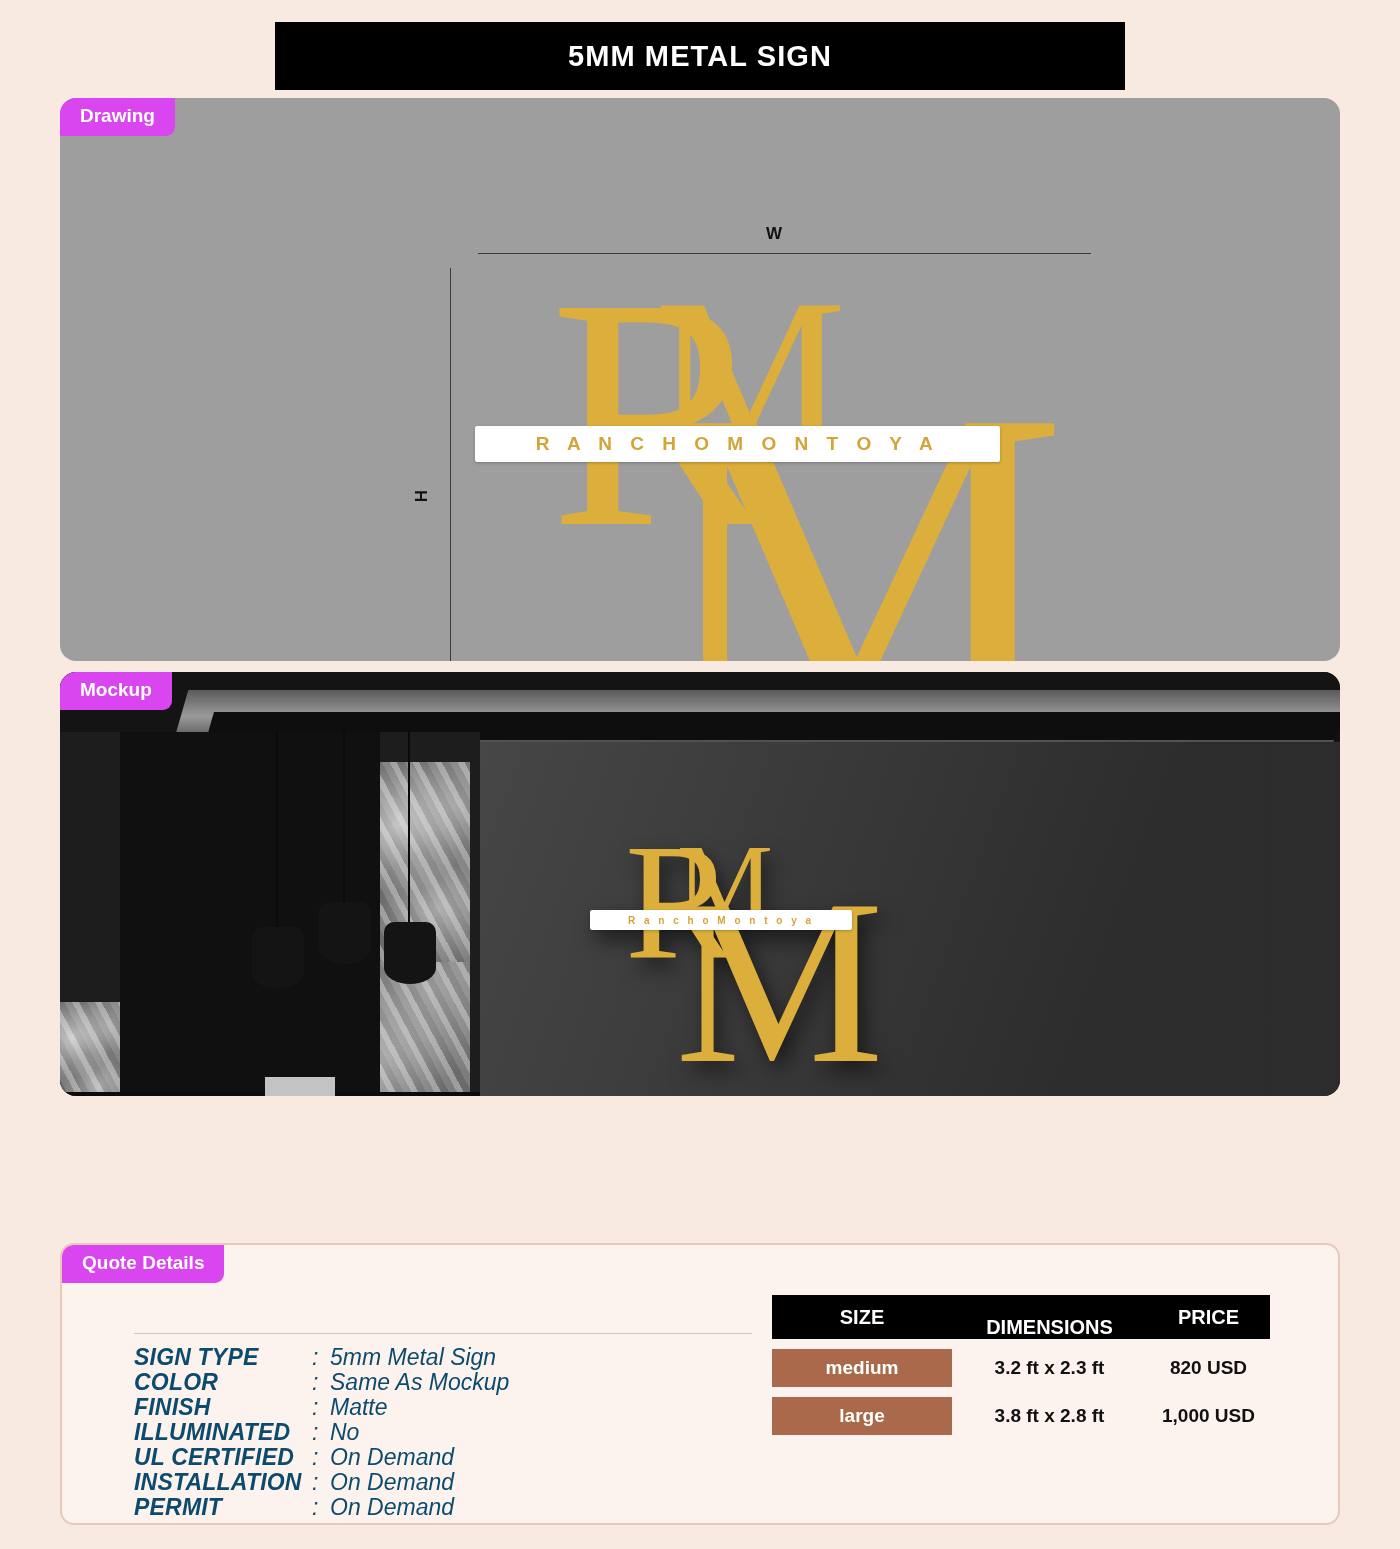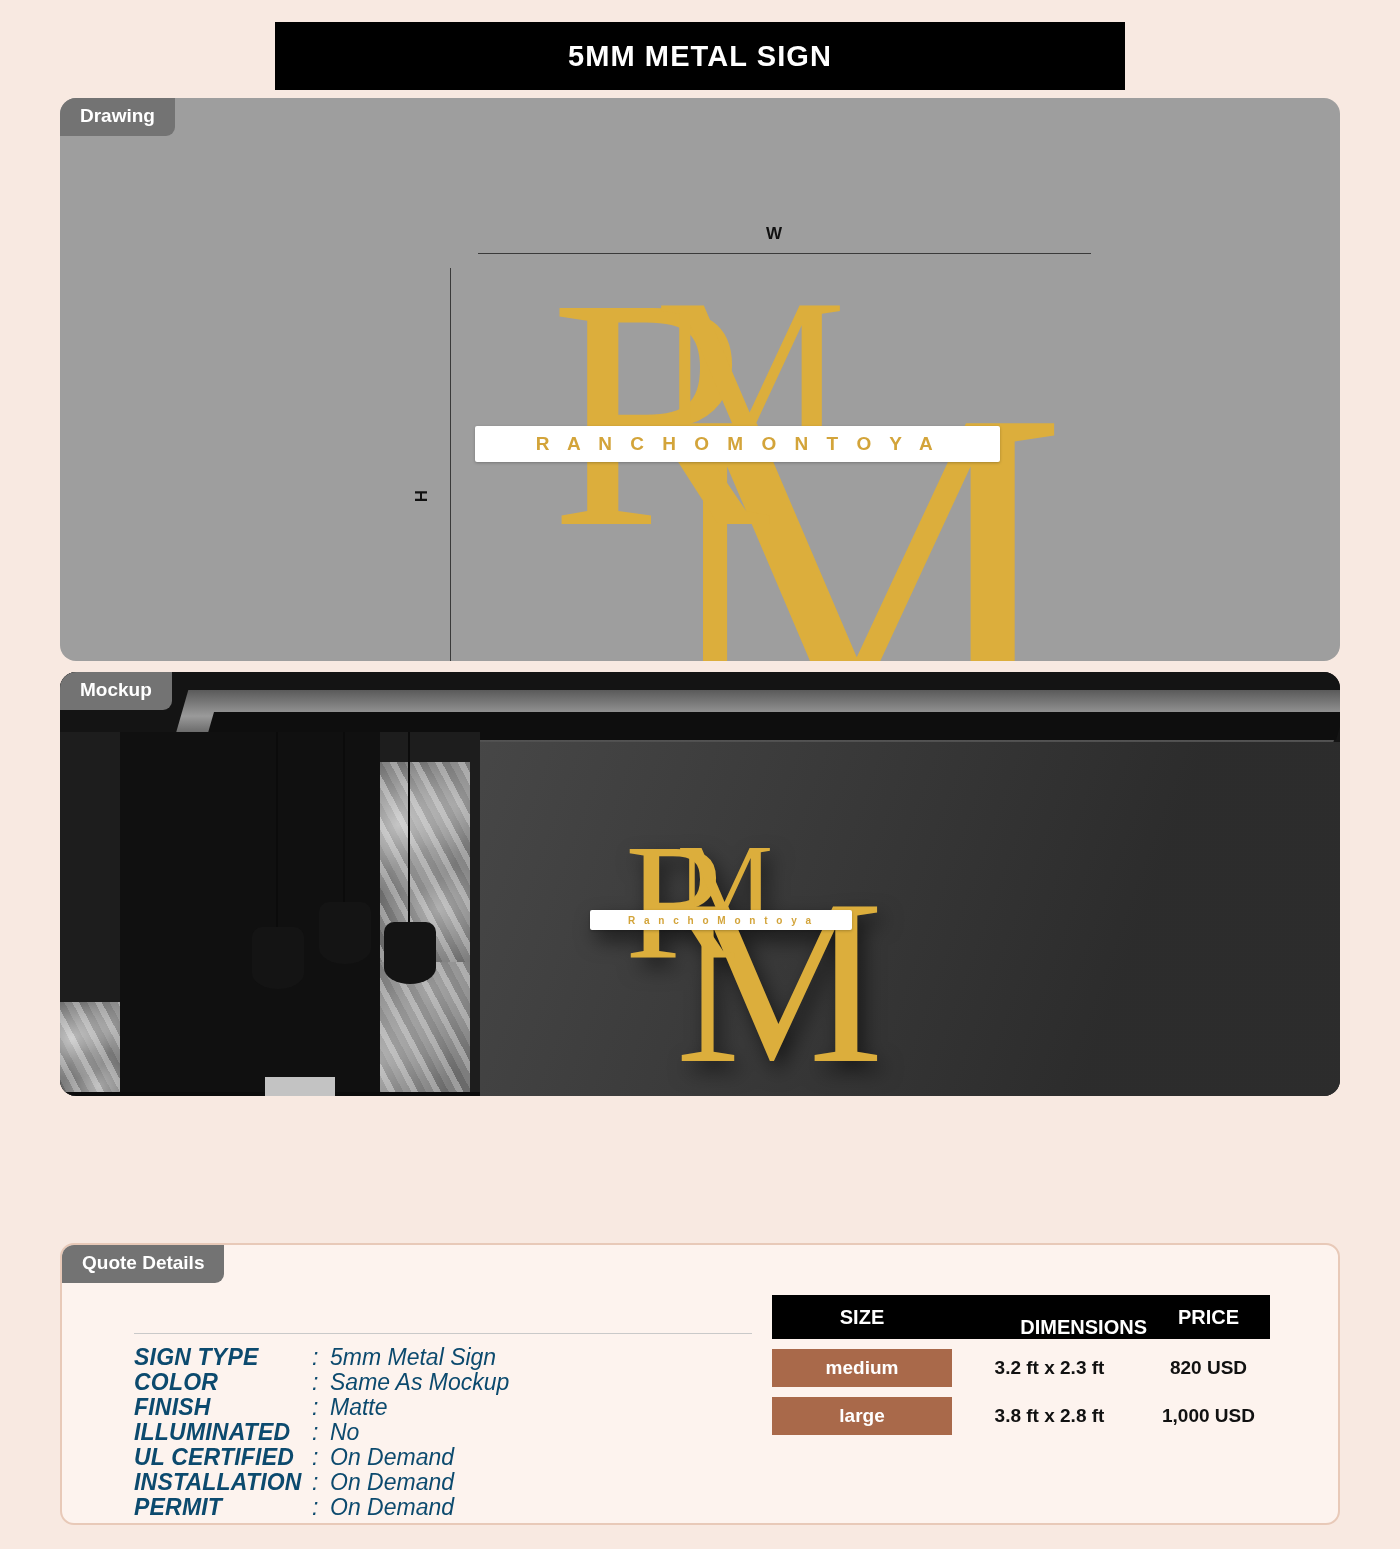--- a/index.html
+++ b/index.html
@@ -33,21 +33,21 @@
 
   
   .panel {
     position: absolute;
     border-radius: 16px;
     overflow: hidden;
   }
   .panel-tab {
     position: absolute;
     z-index: 5;
-    background: #737373;
+    background: #d946ef;
     color: #fff;
     font-weight: bold;
     font-size: 19px;
     padding: 7px 20px 9px 20px;
     border-top-left-radius: 9px;
     border-bottom-right-radius: 9px;
   }
 
   
   #drawing-panel {
@@ -259,21 +259,21 @@
   .pt-head {
     display: flex;
     background: #000;
     color: #fff;
     height: 44px;
     align-items: center;
     font-weight: bold;
     font-size: 20px;
   }
   .pt-head .c1 { width: 180px; text-align: center; }
-  .pt-head .c2 { width: 195px; text-align: right; margin-top: 20px; }
+  .pt-head .c2 { width: 195px; text-align: center; margin-top: 20px; }
   .pt-head .c3 { width: 123px; text-align: center; }
   .pt-row {
     display: flex;
     align-items: center;
     height: 38px;
     margin-top: 10px;
   }
   .pt-row .c1 {
     width: 180px;
     background: #a9694a;

